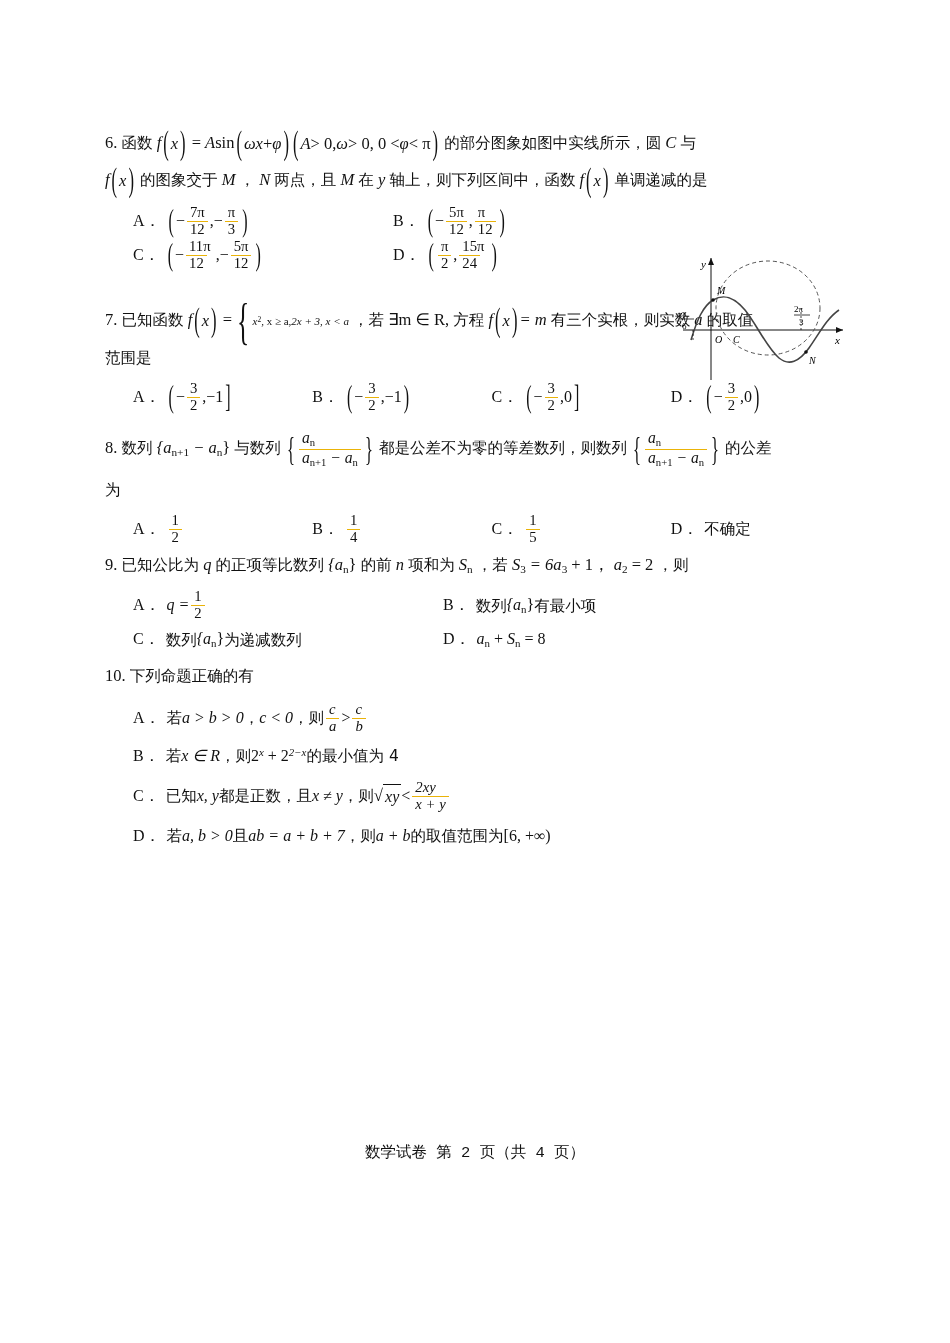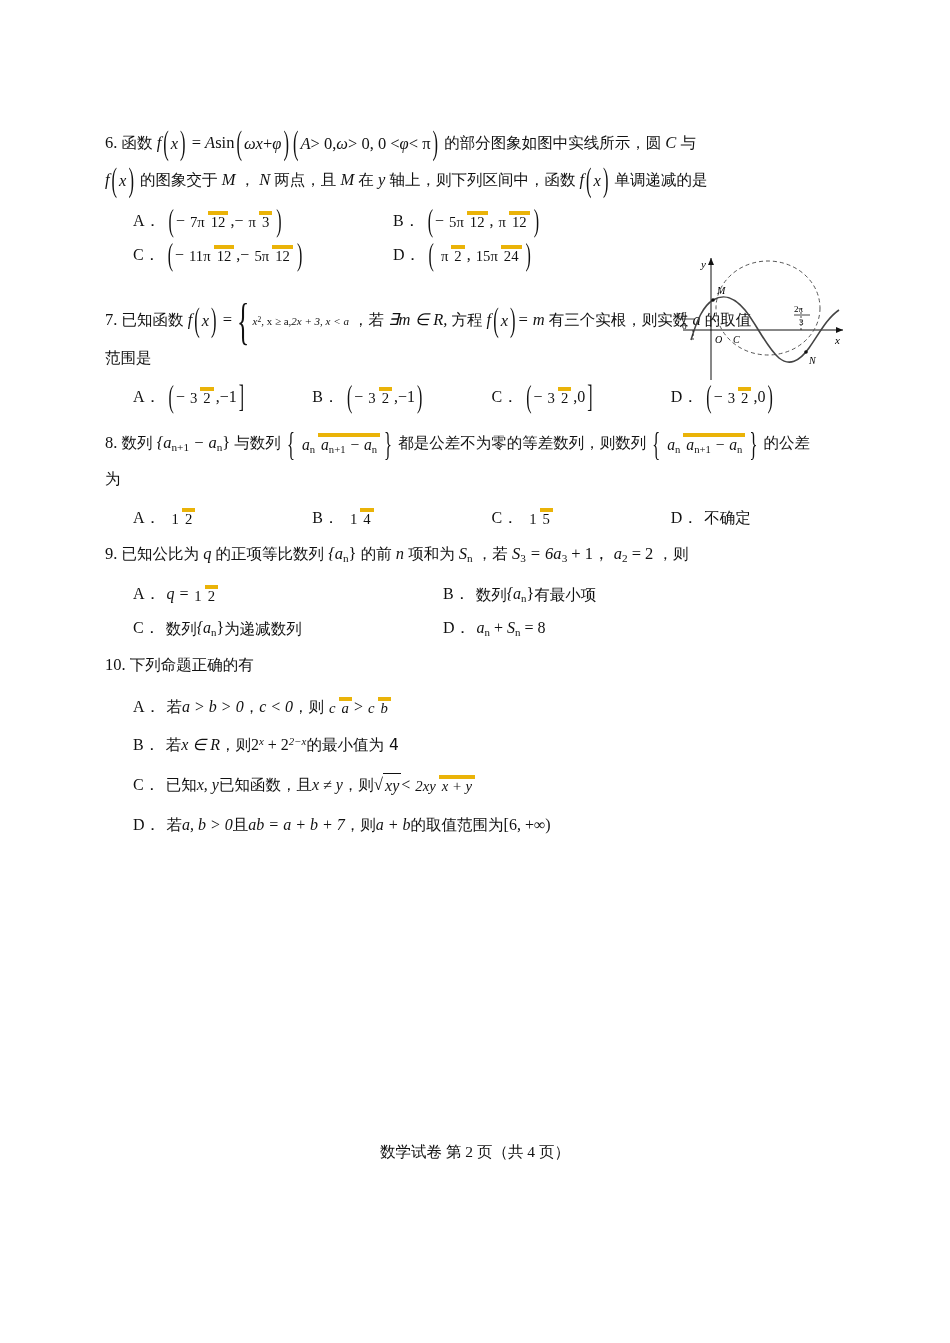--- a/index.html
+++ b/index.html
@@ -66,28 +66,29 @@
   .opt .lbl {
     margin-right: 6px;
     white-space: nowrap;
   }
   .w2 { width: 50%; }
   .w4 { width: 25%; }
 
   
   .frac {
     display: inline-flex;
-    align-items: flex-end;
+    flex-direction: column;
+    align-items: flex-start;
     vertical-align: middle;
     font-size: 0.92em;
     line-height: 1.08;
     margin: 0 2px;
   }
   .frac .n { padding: 0 3px; }
-  .frac .d { padding: 0 3px; border-top: 4px solid #eab308; }
+  .frac .d { padding: 0 3px; border-top: 1px solid #eab308; }
 
   .paren {
     display: inline-flex;
     align-items: center;
     vertical-align: middle;
   }
   .paren > .pl, .paren > .pr {
     display: inline-block;
     font-size: 1em;
     transform: scaleY(2.0);
@@ -157,21 +158,21 @@
     width: 195px;
     height: 145px;
   }
 
   .footer {
     position: absolute;
     left: 0;
     right: 0;
     bottom: 78px;
     text-align: center;
-    font-family: Liberation Serif, serif;
+    font-family: Liberation Mono, monospace;
     font-size: 15.5px;
   }
 
   .qbody { position: relative; }
 </style>
 </head>
 <body>
 
 <div class="page">
   <div class="content">
@@ -318,21 +319,21 @@
             </span> =
           <span class="piece">
             <span class="bigbrace">{</span>
             <span class="rows">
               <span><i>x</i><sup>2</sup><span>, x ≥ a,</span></span>
               <span><i>2x + 3, x &lt; a</i></span>
             </span>
           </span>
         </span>
         <span class="cn">，若</span>
-        <span style="font-style:italic;">∃m ∈ R,</span>
+        <span style="">∃m ∈ R,</span>
         <span class="cn">方程</span>
         <span><i>f</i><span class="paren">
               <span class="pl">(</span>
               <i>x</i>
               <span class="pr">)</span>
             </span><i>= m</i></span>
         <span class="cn">有三个实根，则实数</span>
         <i>a</i>
         <span class="cn">的取值</span>
       </div>
@@ -513,21 +514,21 @@
           <span class="cn">若</span>
           <span style="font-style:italic;">x ∈ R</span>
           <span class="cn">，则</span>
           <span><span>2</span><sup class="it">x</sup><span> + 2</span><sup class="it">2−x</sup></span>
           <span class="cn">的最小值为 4</span>
         </div>
         <div class="opt" style="min-height:44px;">
           <span class="lbl">C．</span>
           <span class="cn">已知</span>
           <span style="font-style:italic;">x, y</span>
-          <span class="cn">已知函数，且</span>
+          <span class="cn">都是正数，且</span>
           <span style="font-style:italic;">x ≠ y</span>
           <span class="cn">，则</span>
           <span class="sqrt">
               <span class="rad">√</span>
               <span class="under it">xy</span>
             </span>
           <span>&lt;</span>
           <span class="frac">
               <span class="n it">2xy</span>
               <span class="d it">x + y</span>

